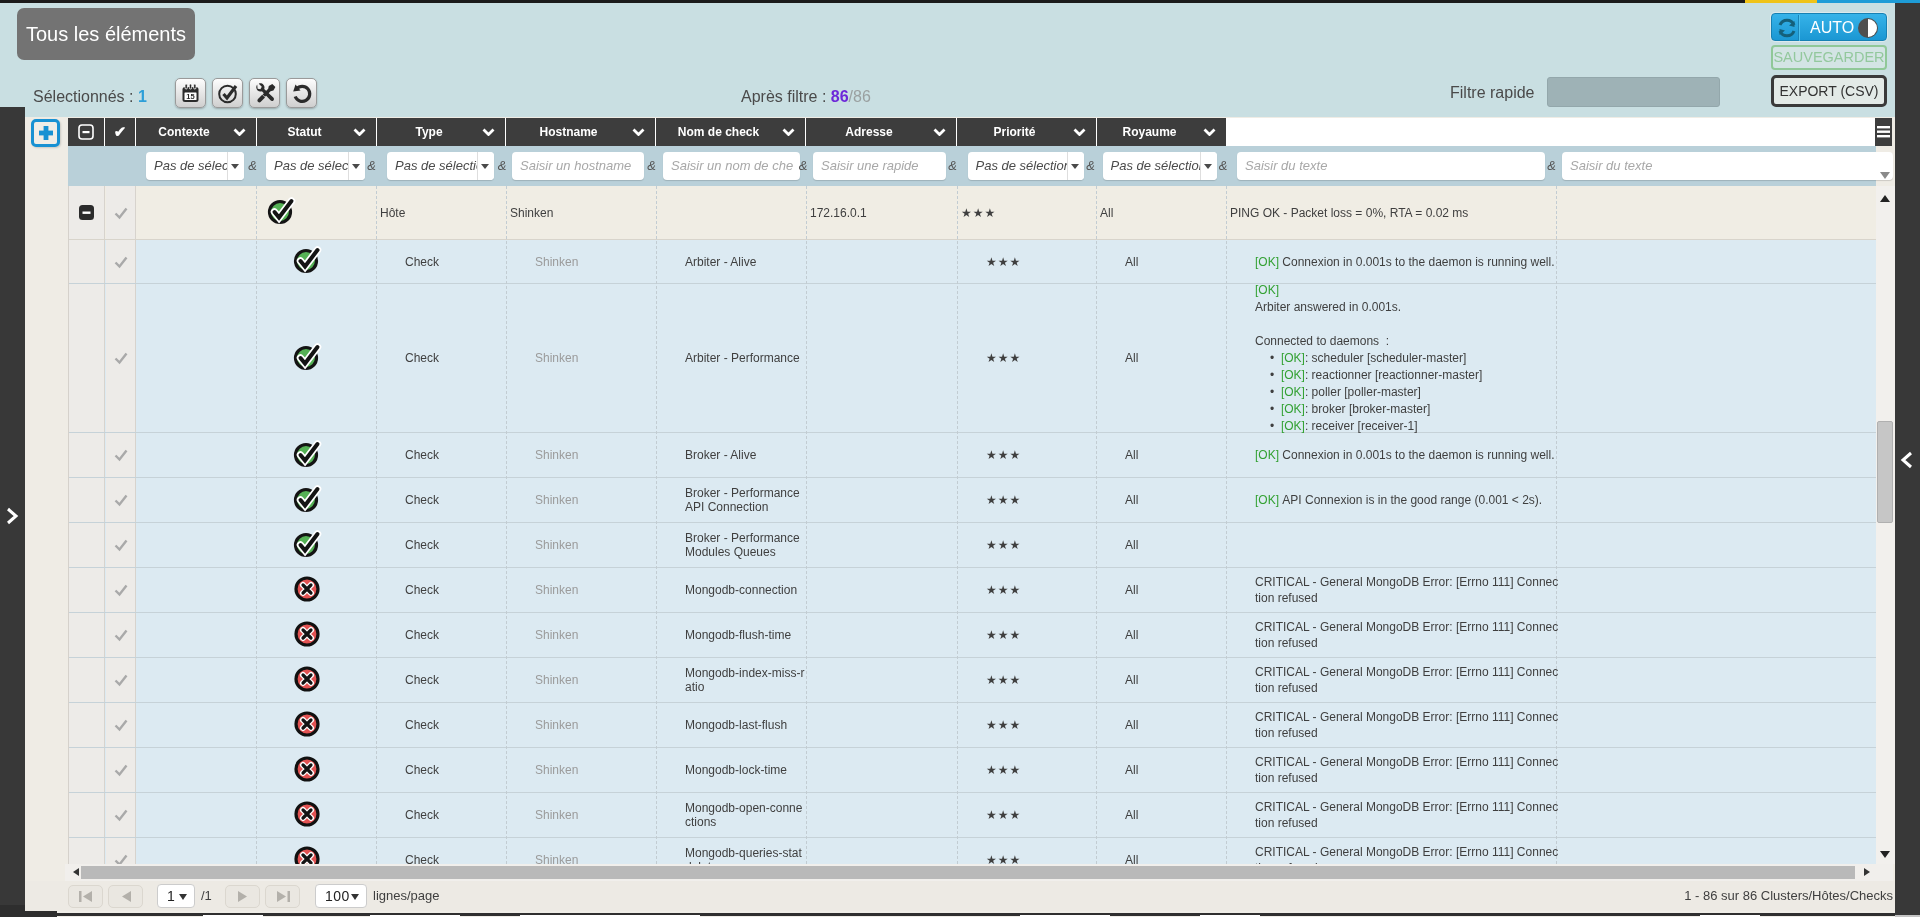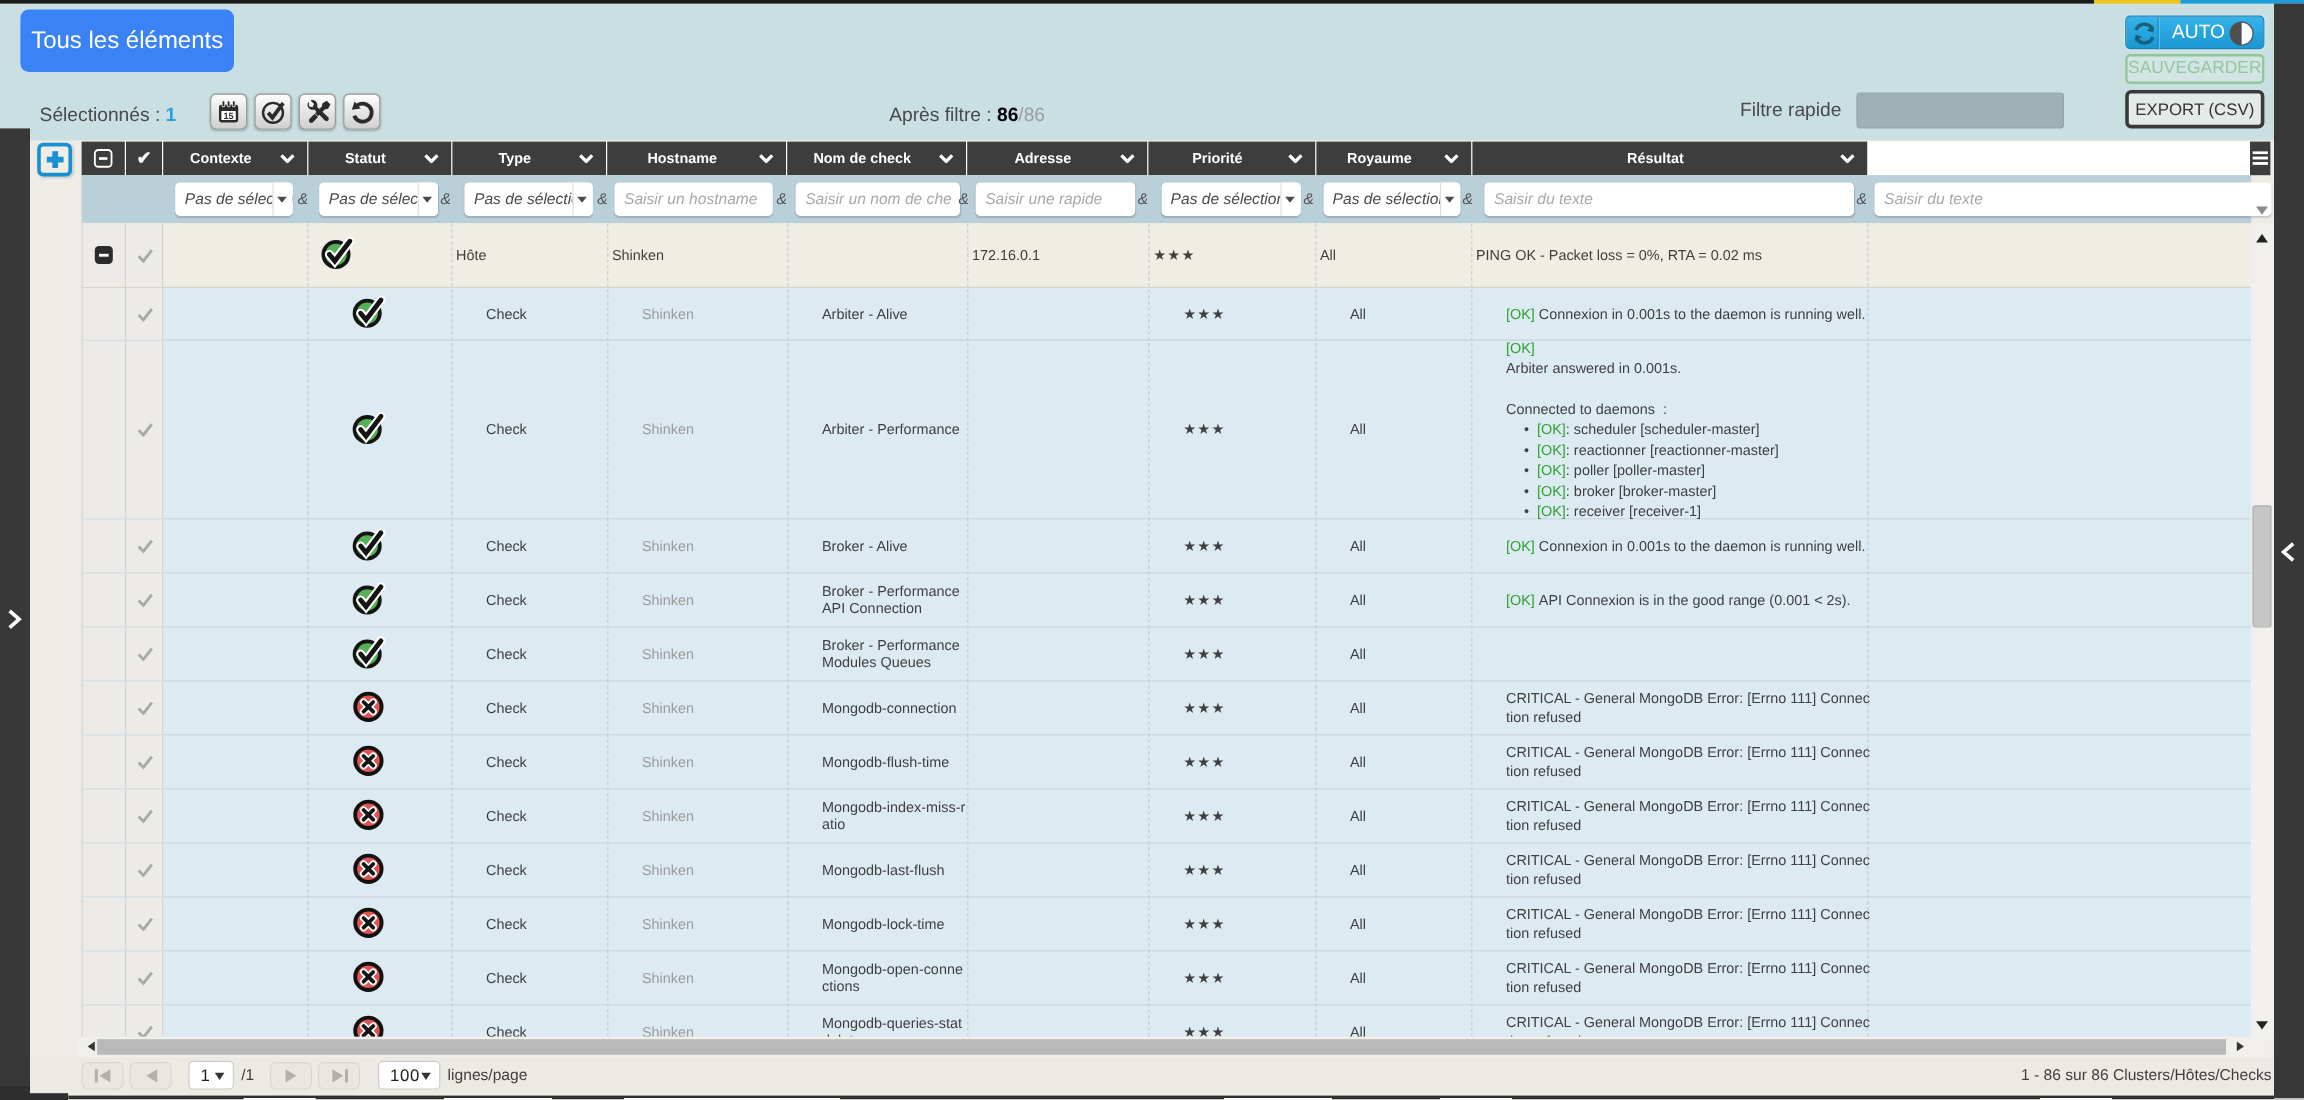--- a/index.html
+++ b/index.html
@@ -3,26 +3,26 @@
 <style>
 *{margin:0;padding:0;box-sizing:border-box}
 html,body{width:1920px;height:917px;overflow:hidden}
 body{position:relative;font-family:"Liberation Sans",sans-serif;background:#efece5;color:#3f3f3f}
 .abs{position:absolute}
 
 #banner{left:0;top:2px;width:1920px;height:115px;background:#c9dfe2}
 #ts1{left:0;top:0;width:1745px;height:3px;background:#1b1b1b}
 #ts2{left:1745px;top:0;width:72px;height:3px;background:#efc319}
 #ts3{left:1817px;top:0;width:103px;height:3px;background:#1e9cd7}
-#btn-tous{left:17px;top:8px;width:178px;height:52px;background:#3b82f6;border-radius:7px;color:#fff;font-size:20px;line-height:52px;text-align:center;white-space:nowrap;overflow:hidden}
+#btn-tous{left:17px;top:8px;width:178px;height:52px;background:#737373;border-radius:7px;color:#fff;font-size:20px;line-height:52px;text-align:center;white-space:nowrap;overflow:hidden}
 #sel-label{left:33px;top:88px;font-size:16px;color:#4a4a4a}
 #sel-label b{color:#2d9fd8;font-weight:700}
 .tbtn{top:78px;width:31px;height:30px;background:linear-gradient(#fdfdfd,#cfcfcf);border:1px solid #9a9a9a;border-radius:5px;box-shadow:0 1px 2px rgba(0,0,0,.25);display:flex;align-items:center;justify-content:center}
 #apres{left:741px;top:88px;font-size:16px;color:#4a4a4a}
-#apres b{color:#000000}
+#apres b{color:#6d28d9}
 #apres span{color:#9aa0a0}
 #filtre-label{left:1450px;top:84px;font-size:16px;color:#4a4a4a}
 #filtre-box{left:1547px;top:77px;width:173px;height:30px;background:#9eb2b6;border-radius:3px;border:1px solid #93a7ab}
 
 #btn-auto{left:1771px;top:13px;width:116px;height:28px;background:linear-gradient(#36b3e9,#1b97d3);border:1px solid #1781b4;border-radius:4px;box-shadow:0 0 0 1px rgba(255,255,255,.35)}
 #auto-div{left:27px;top:1px;width:1px;height:26px;background:#4ec2ef;box-shadow:-1px 0 0 #1a85b8}
 #auto-txt{left:38px;top:5px;color:#fff;font-size:16px}
 #auto-toggle{left:86px;top:4px;width:20px;height:20px;border-radius:50%;background:#4f4f4f;overflow:hidden}
 #auto-toggle div{position:absolute;left:10px;top:1px;width:9px;height:18px;border-radius:0 9px 9px 0;background:#fff}
 #btn-sauv{left:1771px;top:45px;width:116px;height:25px;border:2px solid #90c898;border-radius:4px;color:#93c89d;font-size:14.5px;text-align:center;line-height:21px;background:#d3e4e4;white-space:nowrap}
@@ -186,23 +186,20 @@
         </svg></div>
       <div class="hc" style="left:738px;width:150px;padding-right:24px;">Adresse<svg class="chev" width="13" height="8" viewBox="0 0 13 8">
           <path d="M1.5 1.5 L6.5 6.5 L11.5 1.5" fill="none" stroke="#fff" stroke-width="2.8"></path>
         </svg></div>
       <div class="hc" style="left:889px;width:139px;padding-right:24px;">Priorité<svg class="chev" width="13" height="8" viewBox="0 0 13 8">
           <path d="M1.5 1.5 L6.5 6.5 L11.5 1.5" fill="none" stroke="#fff" stroke-width="2.8"></path>
         </svg></div>
       <div class="hc" style="left:1029px;width:129px;padding-right:24px;">Royaume<svg class="chev" width="13" height="8" viewBox="0 0 13 8">
           <path d="M1.5 1.5 L6.5 6.5 L11.5 1.5" fill="none" stroke="#fff" stroke-width="2.8"></path>
         </svg></div>
-      <div class="hc" style="left:1159px;width:329px;padding-right:24px;">Résultat<svg class="chev" width="13" height="8" viewBox="0 0 13 8">
-          <path d="M1.5 1.5 L6.5 6.5 L11.5 1.5" fill="none" stroke="#fff" stroke-width="2.8"></path>
-        </svg></div>
       <div class="hc" style="left:1807px;width:17px;">
         <svg width="13" height="12" viewBox="0 0 13 12">
           <rect y="0" width="13" height="2.4" fill="#fff"></rect>
           <rect y="4.5" width="13" height="2.4" fill="#fff"></rect>
           <rect y="9" width="13" height="2.4" fill="#fff"></rect>
         </svg>
       </div>
     </div>
   <div id="tfilter">
       <div class="fsel" style="left:78px;width:98px">Pas de sélection<div class="arr"></div></div>

